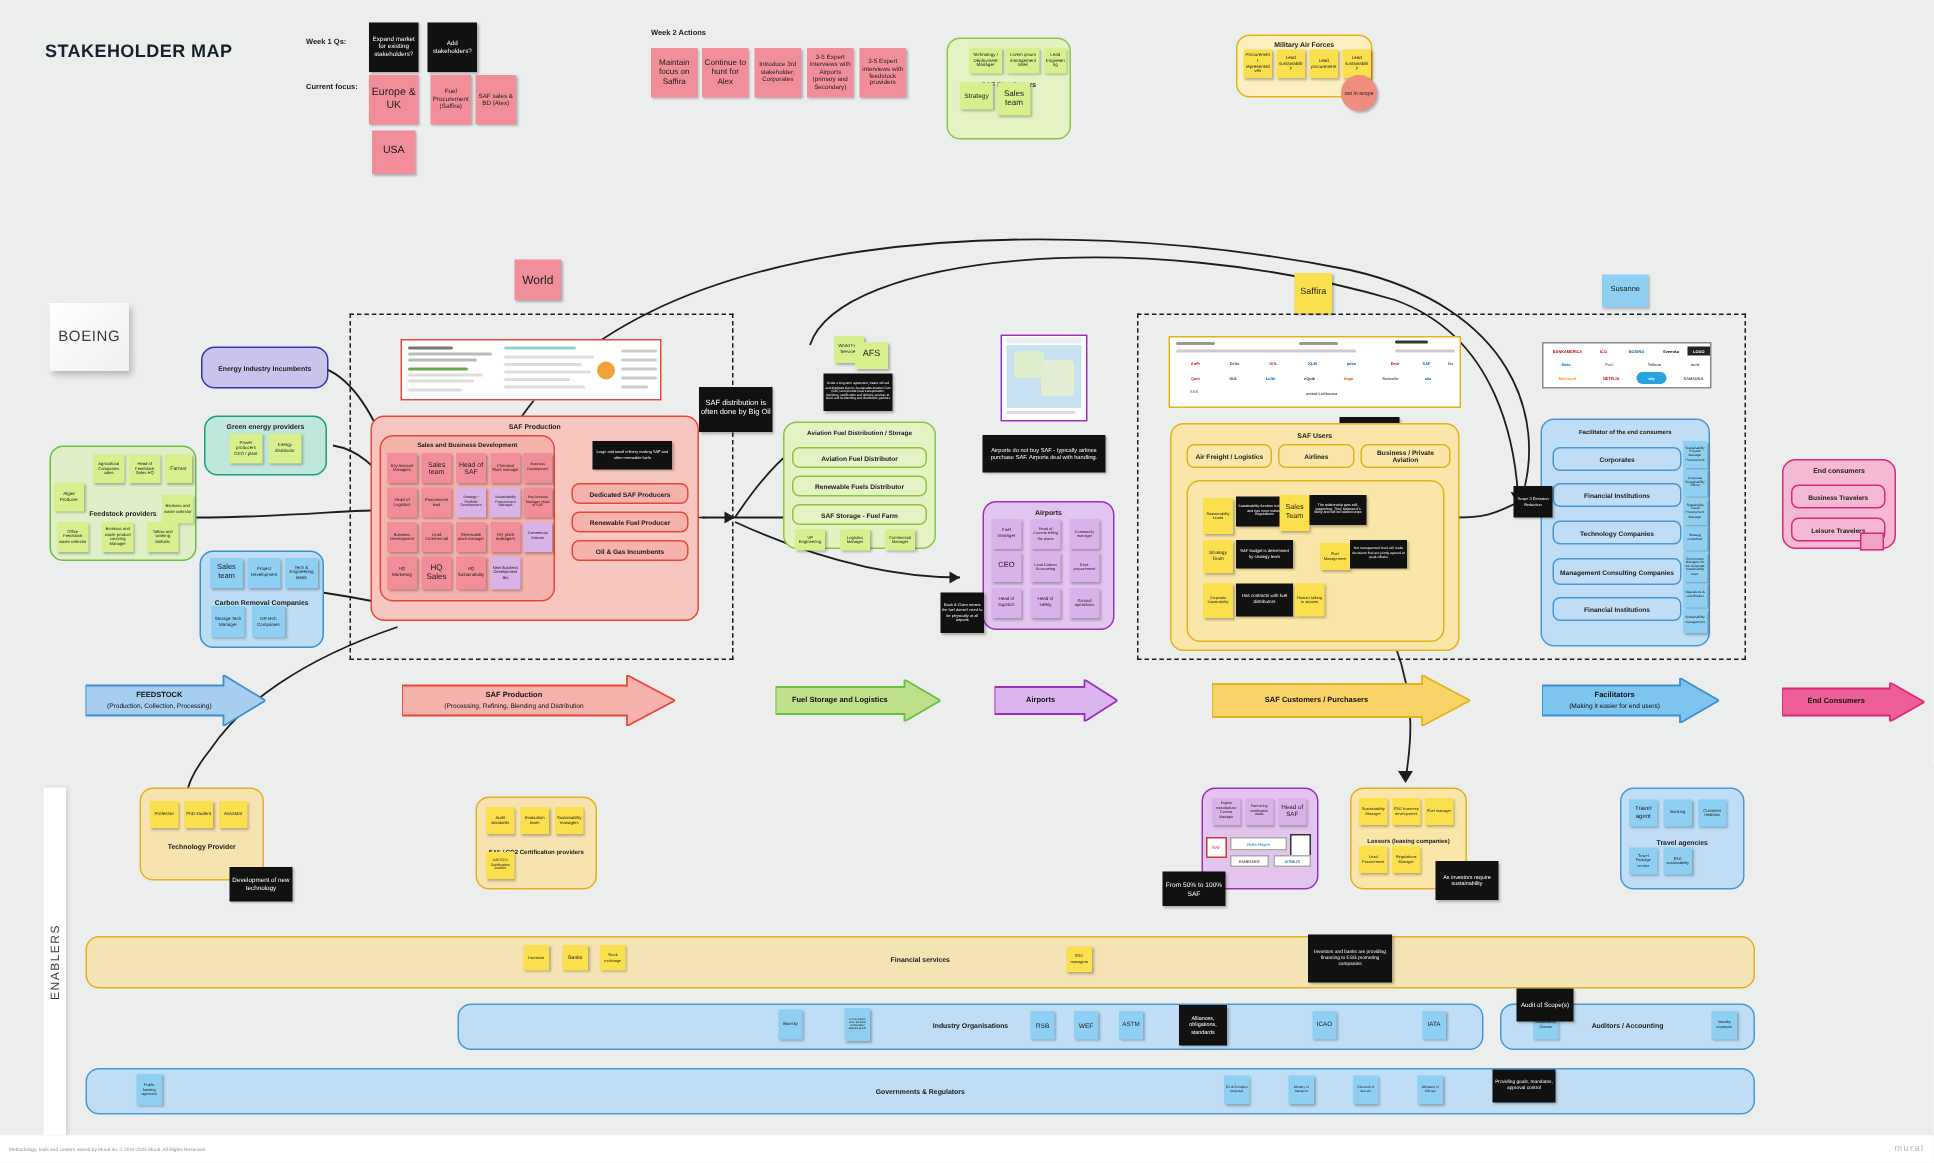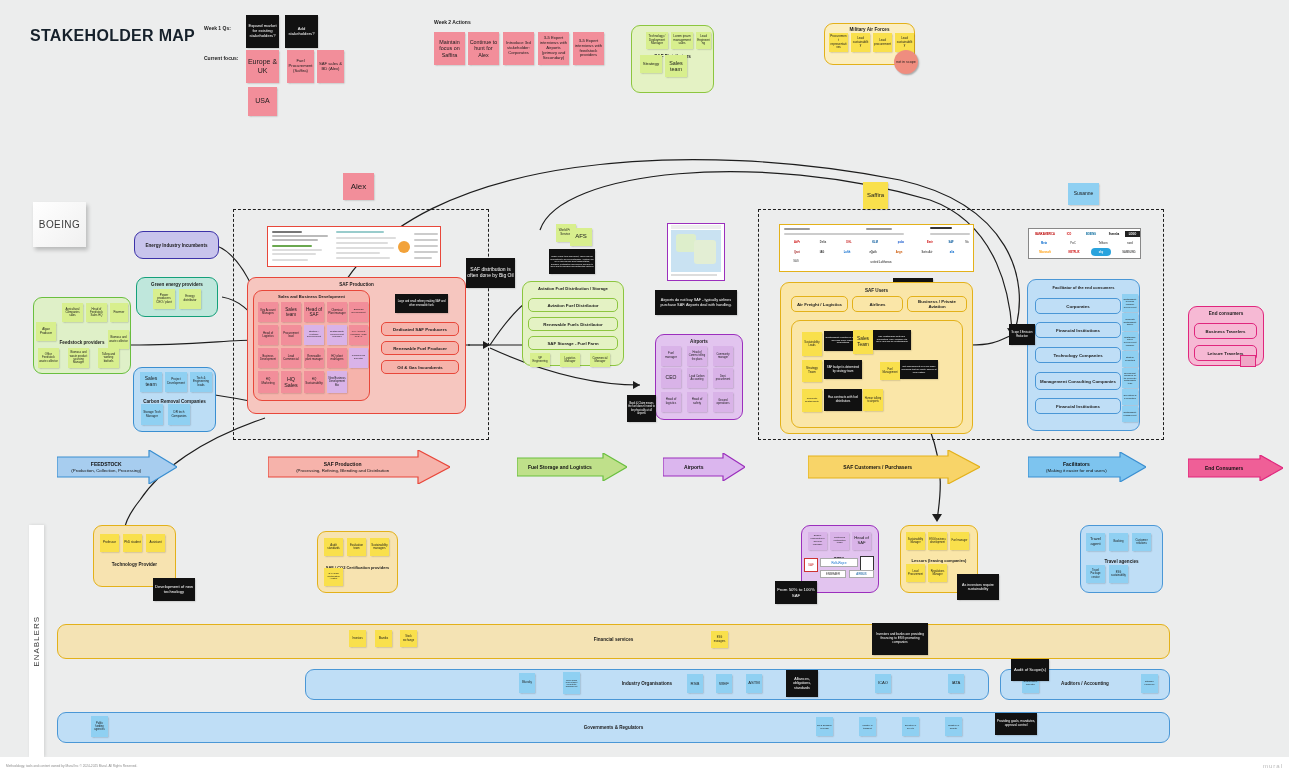--- a/index.html
+++ b/index.html
@@ -96,21 +96,21 @@
     position:absolute;
     background:#ffffff;
     box-shadow:1px 0 3px rgba(0,0,0,.12);
     display:flex; align-items:center; justify-content:center;
   }
   .enablers-strip span {
     writing-mode:vertical-rl; transform:rotate(180deg);
     font-size:8px; letter-spacing:1px; color:#3a3a3a;
   }
   .maptitle {
-    position:absolute; font-size:16px; font-weight:bold;
+    position:absolute; font-size:12px; font-weight:bold;
     color:#16212b; letter-spacing:.3px;
   }
   .seclabel { position:absolute; font-size:5px; font-weight:bold; color:#222; }
 
   
   .shot {
     position:absolute; background:#ffffff;
     overflow:hidden;
   }
   .shot .row { position:absolute; height:1.6px; border-radius:1px; }
@@ -195,21 +195,21 @@
     <div class="boxlabel" style="top:3px;">Military Air Forces</div>
   </div>
   <div class="note n-yellow" style="left:829px; top:33px; width:19px; height:19px; font-size:3px;">Procurement representatives</div>
   <div class="note n-yellow" style="left:851px; top:33px; width:19px; height:19px; font-size:3px;">Lead sustainability</div>
   <div class="note n-yellow" style="left:873px; top:33px; width:19px; height:19px; font-size:3px;">Lead procurement</div>
   <div class="note n-yellow" style="left:895px; top:33px; width:19px; height:19px; font-size:3px;">Lead sustainability</div>
   <div class="note" style="left:894px; top:50px; width:24px; height:24px; border-radius:50%; background:#ef8d7f; font-size:3.6px;">not in scope</div>
 
   <div class="actors-card" style="left:33px; top:202px; width:53px; height:45px;">BOEING</div>
 
-  <div class="note n-pink" style="left:343px; top:173px; width:31px; height:27px; font-size:8px;">Alex</div>
+  <div class="note n-pink" style="left:343px; top:173px; width:31px; height:27px; font-size:8px;">World</div>
   <div class="note n-yellow" style="left:863px; top:182px; width:25px; height:27px; font-size:6px;">Saffira</div>
   <div class="note n-blue" style="left:1068px; top:183px; width:31px; height:22px; font-size:5px;">Susanne</div>
 
   <div class="abs" style="left:233px; top:209px; width:256px; height:231px; border:1.6px dashed #1d1d1d;"></div>
 
   <div class="abs" style="left:758px; top:209px; width:406px; height:231px; border:1.6px dashed #1d1d1d;"></div>
 
   <div class="box t-navy" style="left:134px; top:231px; width:85px; height:28px; border-width:1.4px;">
     <div class="boxlabel" style="top:11px;">Energy Industry Incumbents</div>
   </div>

